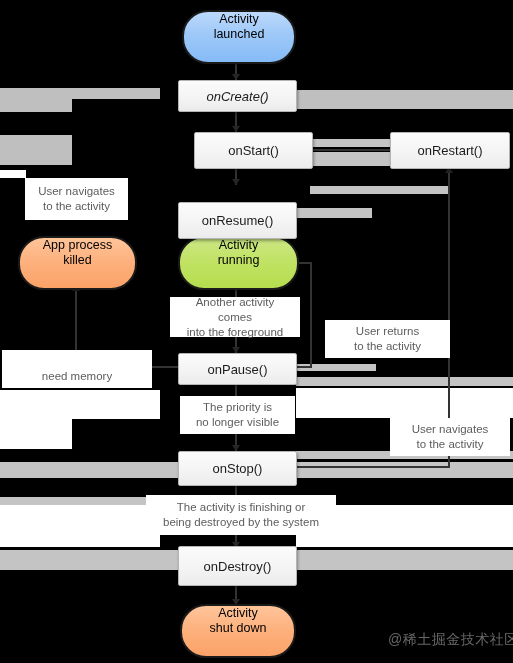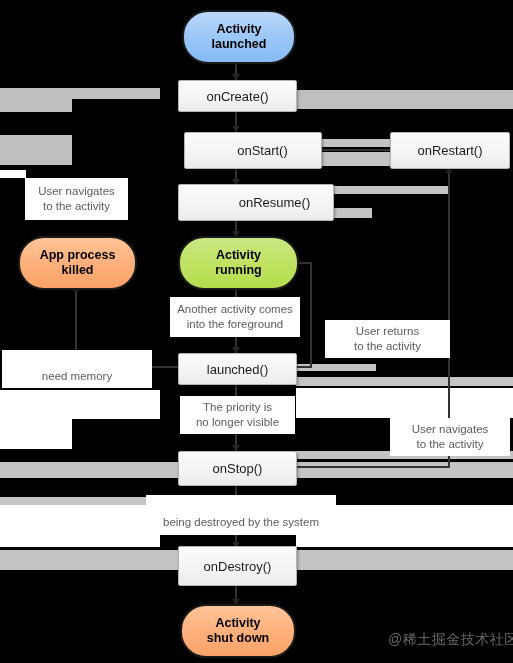--- a/index.html
+++ b/index.html
@@ -25,24 +25,23 @@
   }
   .band.soft { background: #c4c4c4; }
   .band.whitebg { background: #ffffff; }
 
   
   .capsule {
     position: absolute;
     border-radius: 26px;
     border: 2px solid #1a1a1a;
     display: flex;
-    align-items: center;
     justify-content: center;
     text-align: center;
-    font-weight: bold;
+    font-weight: normal;
     font-size: 12.5px;
     line-height: 15px;
     color: #000000;
     box-shadow: 0 1px 2px rgba(0,0,0,0.45);
   }
   .capsule.blue {
     background: linear-gradient(to bottom, #bcd9fb 0%, #9ec8f8 45%, #86bbf6 100%);
   }
   .capsule.green {
     background: linear-gradient(to bottom, #cbe784 0%, #c0e262 50%, #b5dd4e 100%);
@@ -70,21 +69,21 @@
     position: absolute;
     background: #ffffff;
     color: #5d5d5d;
     font-size: 11.5px;
     line-height: 15px;
     text-align: center;
     display: flex;
     align-items: center;
     justify-content: center;
     box-sizing: border-box;
-    padding: 2px 4px;
+    padding: 2px 12px;
   }
 
   
   .vline {
     position: absolute;
     width: 2px;
     background: #333333;
   }
   .hline {
     position: absolute;
@@ -216,29 +215,29 @@
     </span>
   </div>
 
   <div class="capsule orange" style="left:180px; top:604px; width:112px; height:50px;">
     <span>
       <span>Activity</span><br>
       <span>shut down</span>
     </span>
   </div>
 
-  <div class="method" style="left:178px; top:80px; width:117px; height:30px;">onCreate()</div>
-
-  <div class="method" style="left:184px; top:132px; width:117px; height:35px;padding-left:19px;">onStart()</div>
+  <div class="method" style="left:178px; top:80px; width:117px; height:30px;font-style:italic;">onCreate()</div>
+
+  <div class="method" style="left:194px; top:132px; width:117px; height:35px;">onStart()</div>
 
   <div class="method" style="left:390px; top:132px; width:118px; height:35px;">onRestart()</div>
 
-  <div class="method" style="left:178px; top:184px; width:117px; height:35px;padding-left:37px;">onResume()</div>
-
-  <div class="method" style="left:178px; top:353px; width:117px; height:30px;">launched()</div>
+  <div class="method" style="left:178px; top:202px; width:117px; height:35px;">onResume()</div>
+
+  <div class="method" style="left:178px; top:353px; width:117px; height:30px;">onPause()</div>
 
   <div class="method" style="left:178px; top:451px; width:117px; height:33px;">onStop()</div>
 
   <div class="method" style="left:178px; top:546px; width:117px; height:38px;">onDestroy()</div>
 
   <div class="note" style="left:25px; top:178px; width:103px; height:42px;">
     <span>
       <span>User navigates</span><br>
       <span>to the activity</span>
     </span>
@@ -274,20 +273,20 @@
 
   <div class="note" style="left:390px; top:418px; width:120px; height:38px;">
     <span>
       <span>User navigates</span><br>
       <span>to the activity</span>
     </span>
   </div>
 
   <div class="note" style="left:146px; top:495px; width:190px; height:40px;">
     <span>
-      <br>
+      <span>The activity is finishing or</span><br>
       <span>being destroyed by the system</span>
     </span>
   </div>
 
   <div class="watermark" style="left:388px; top:631px;">@稀土掘金技术社区</div>
 
 </div>
 
 </body></html>

